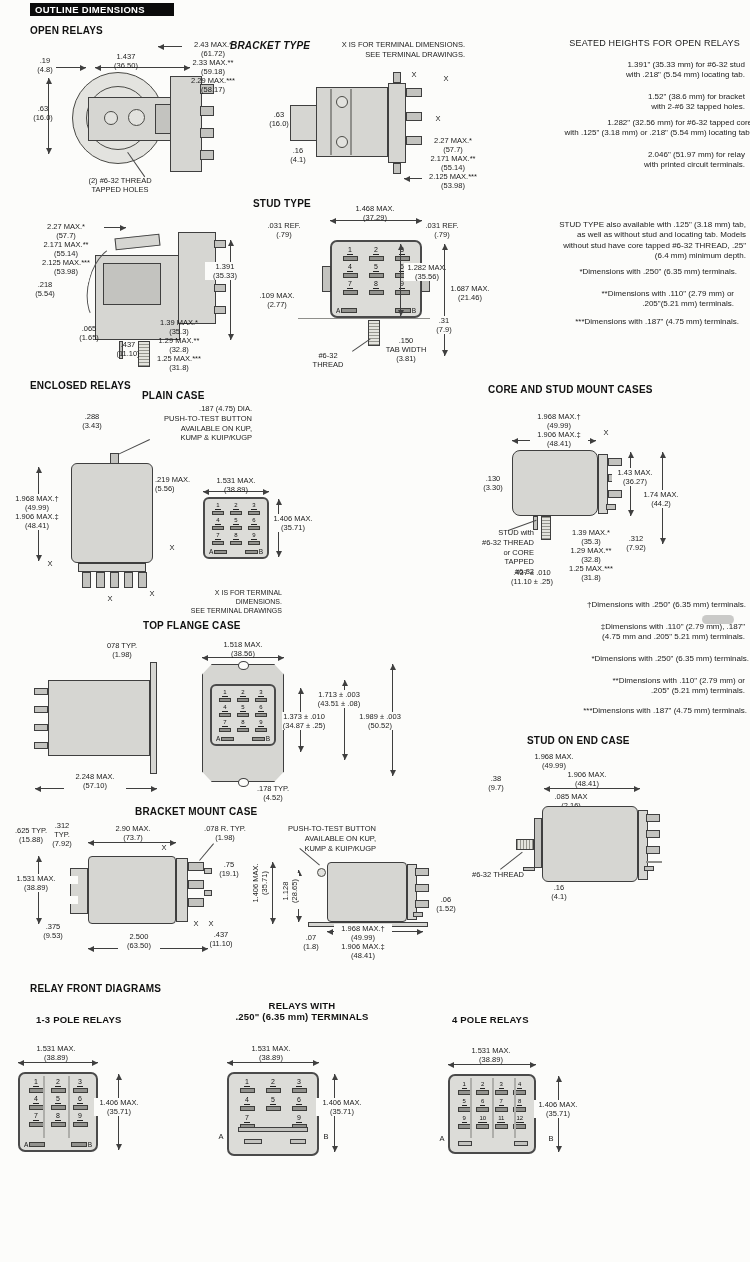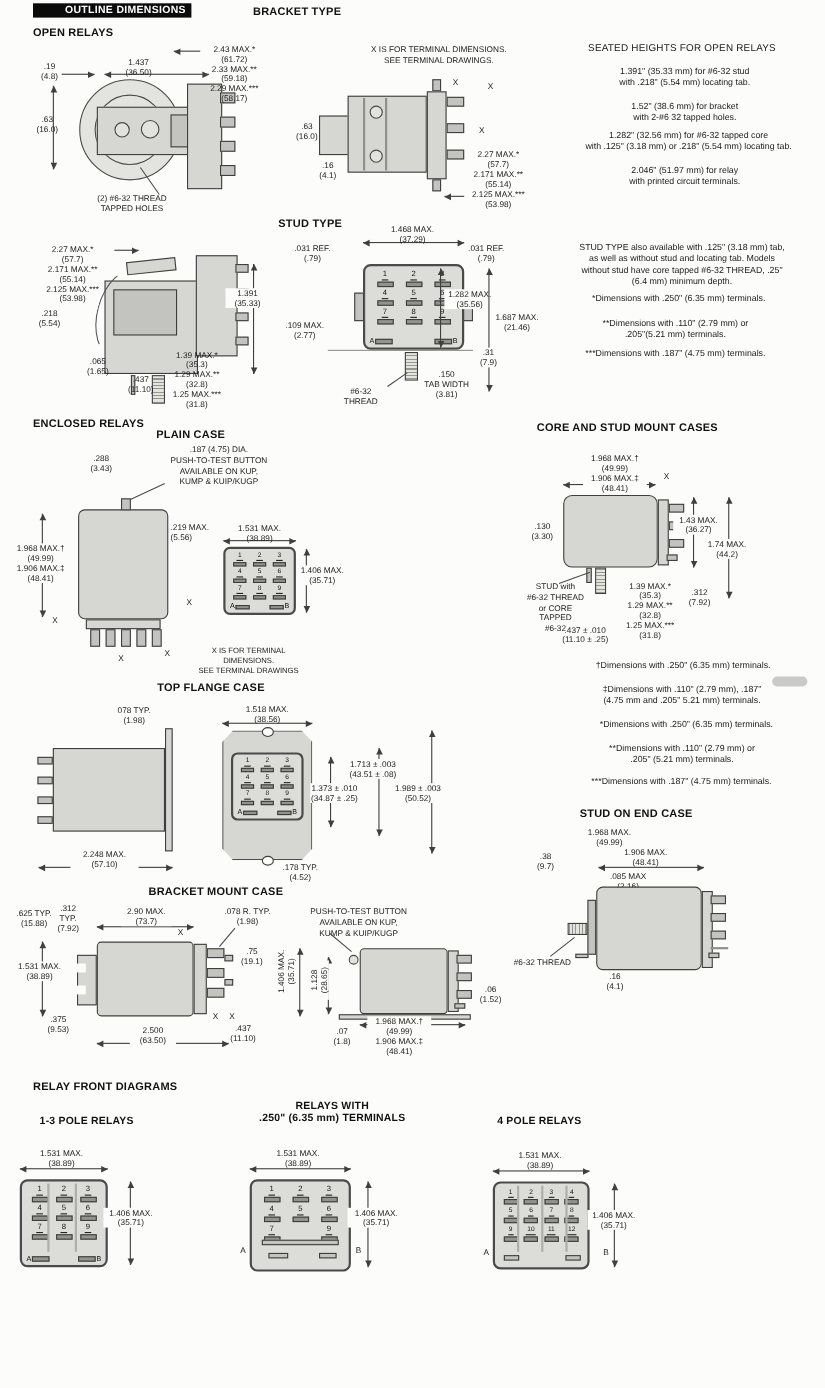--- a/index.html
+++ b/index.html
@@ -1,22 +1,22 @@
 <!DOCTYPE html>
 <html><head>
 <meta charset="utf-8">
 <style>
   html,body{margin:0;padding:0;background:#e9e9e7;}
   #page{position:relative;width:750px;height:1262px;background:#fcfcfa;font-family:"Liberation Sans",sans-serif;color:#1d1d1d;overflow:hidden;}
-  .hdrbar{position:absolute;background:#0b0b0b;color:#fff;font-weight:bold;font-size:9.5px;line-height:13px;padding:0 5px;letter-spacing:.3px;text-align:right;}
+  .hdrbar{position:absolute;background:#0b0b0b;color:#fff;font-weight:bold;font-size:9.5px;line-height:13px;padding:0 5px;letter-spacing:.3px;}
   .sec{position:absolute;font-weight:bold;font-size:10px;letter-spacing:.2px;color:#111;white-space:pre-line;}
   .sec.s9{font-size:9.5px;}
   .lbl{position:absolute;font-size:7.5px;line-height:1.2;text-align:center;white-space:pre-line;color:#1b1b1b;}
   .lbl.lft{text-align:left;}
-  .note{position:absolute;font-size:8px;line-height:1.3;white-space:pre-line;color:#1b1b1b;text-align:center;}
+  .note{position:absolute;font-size:8px;line-height:1.3;white-space:pre-line;color:#1b1b1b;text-align:right;}
   .note.sm{font-size:7px;}
   .patch{background:#fcfcfa;}
   .vlbl{transform:rotate(-90deg);}
   .box{position:absolute;background:#d6d6d2;border:1px solid #3f3f3f;box-sizing:border-box;}
   .box.dk{background:#c3c3bf;}
   .box.r4{border-radius:4px;} .box.r6{border-radius:6px;} .box.r8{border-radius:8px;}
   .circ{position:absolute;border:1.5px solid #4a4a46;border-radius:50%;background:#e2e2de;box-sizing:border-box;}
   .ring{position:absolute;border:1.5px solid #4a4a46;border-radius:50%;box-sizing:border-box;}
   .ext{position:absolute;background:#8f8f8b;}
   .grv{position:absolute;background:#aeaeaa;}
@@ -80,21 +80,21 @@
 (61.72)
 2.33 MAX.**
 (59.18)
 2.29 MAX.***
 (58.17)</div>
   <div class="dimh al" style="left:158px;top:46px;width:24px;"></div>
   <div class="lead" style="left:128px;top:152px;width:30px;transform:rotate(55deg);"></div>
   <div class="lbl" style="left:78px;top:176px;width:84px;">(2) #6-32 THREAD
 TAPPED HOLES</div>
 
-  <div class="sec" style="left:230px;top:6px;">BRACKET TYPE</div>
+  <div class="sec" style="left:230px;top:40px;font-style:italic;">BRACKET TYPE</div>
   <div class="note sm" style="left:333px;top:40px;width:132px;font-size:7.5px;">X IS FOR TERMINAL DIMENSIONS.
 SEE TERMINAL DRAWINGS.</div>
   <div class="box" style="left:290px;top:105px;width:28px;height:36px;"></div>
   <div class="box" style="left:316px;top:87px;width:72px;height:70px;"></div>
   <div class="ext" style="left:330px;top:89px;width:2px;height:66px;"></div>
   <div class="ext" style="left:350px;top:89px;width:2px;height:66px;"></div>
   <div class="circ" style="left:336px;top:96px;width:12px;height:12px;"></div>
   <div class="circ" style="left:336px;top:136px;width:12px;height:12px;"></div>
   <div class="box" style="left:388px;top:83px;width:18px;height:80px;"></div>
   <div class="box dk" style="left:393px;top:72px;width:8px;height:11px;"></div>

